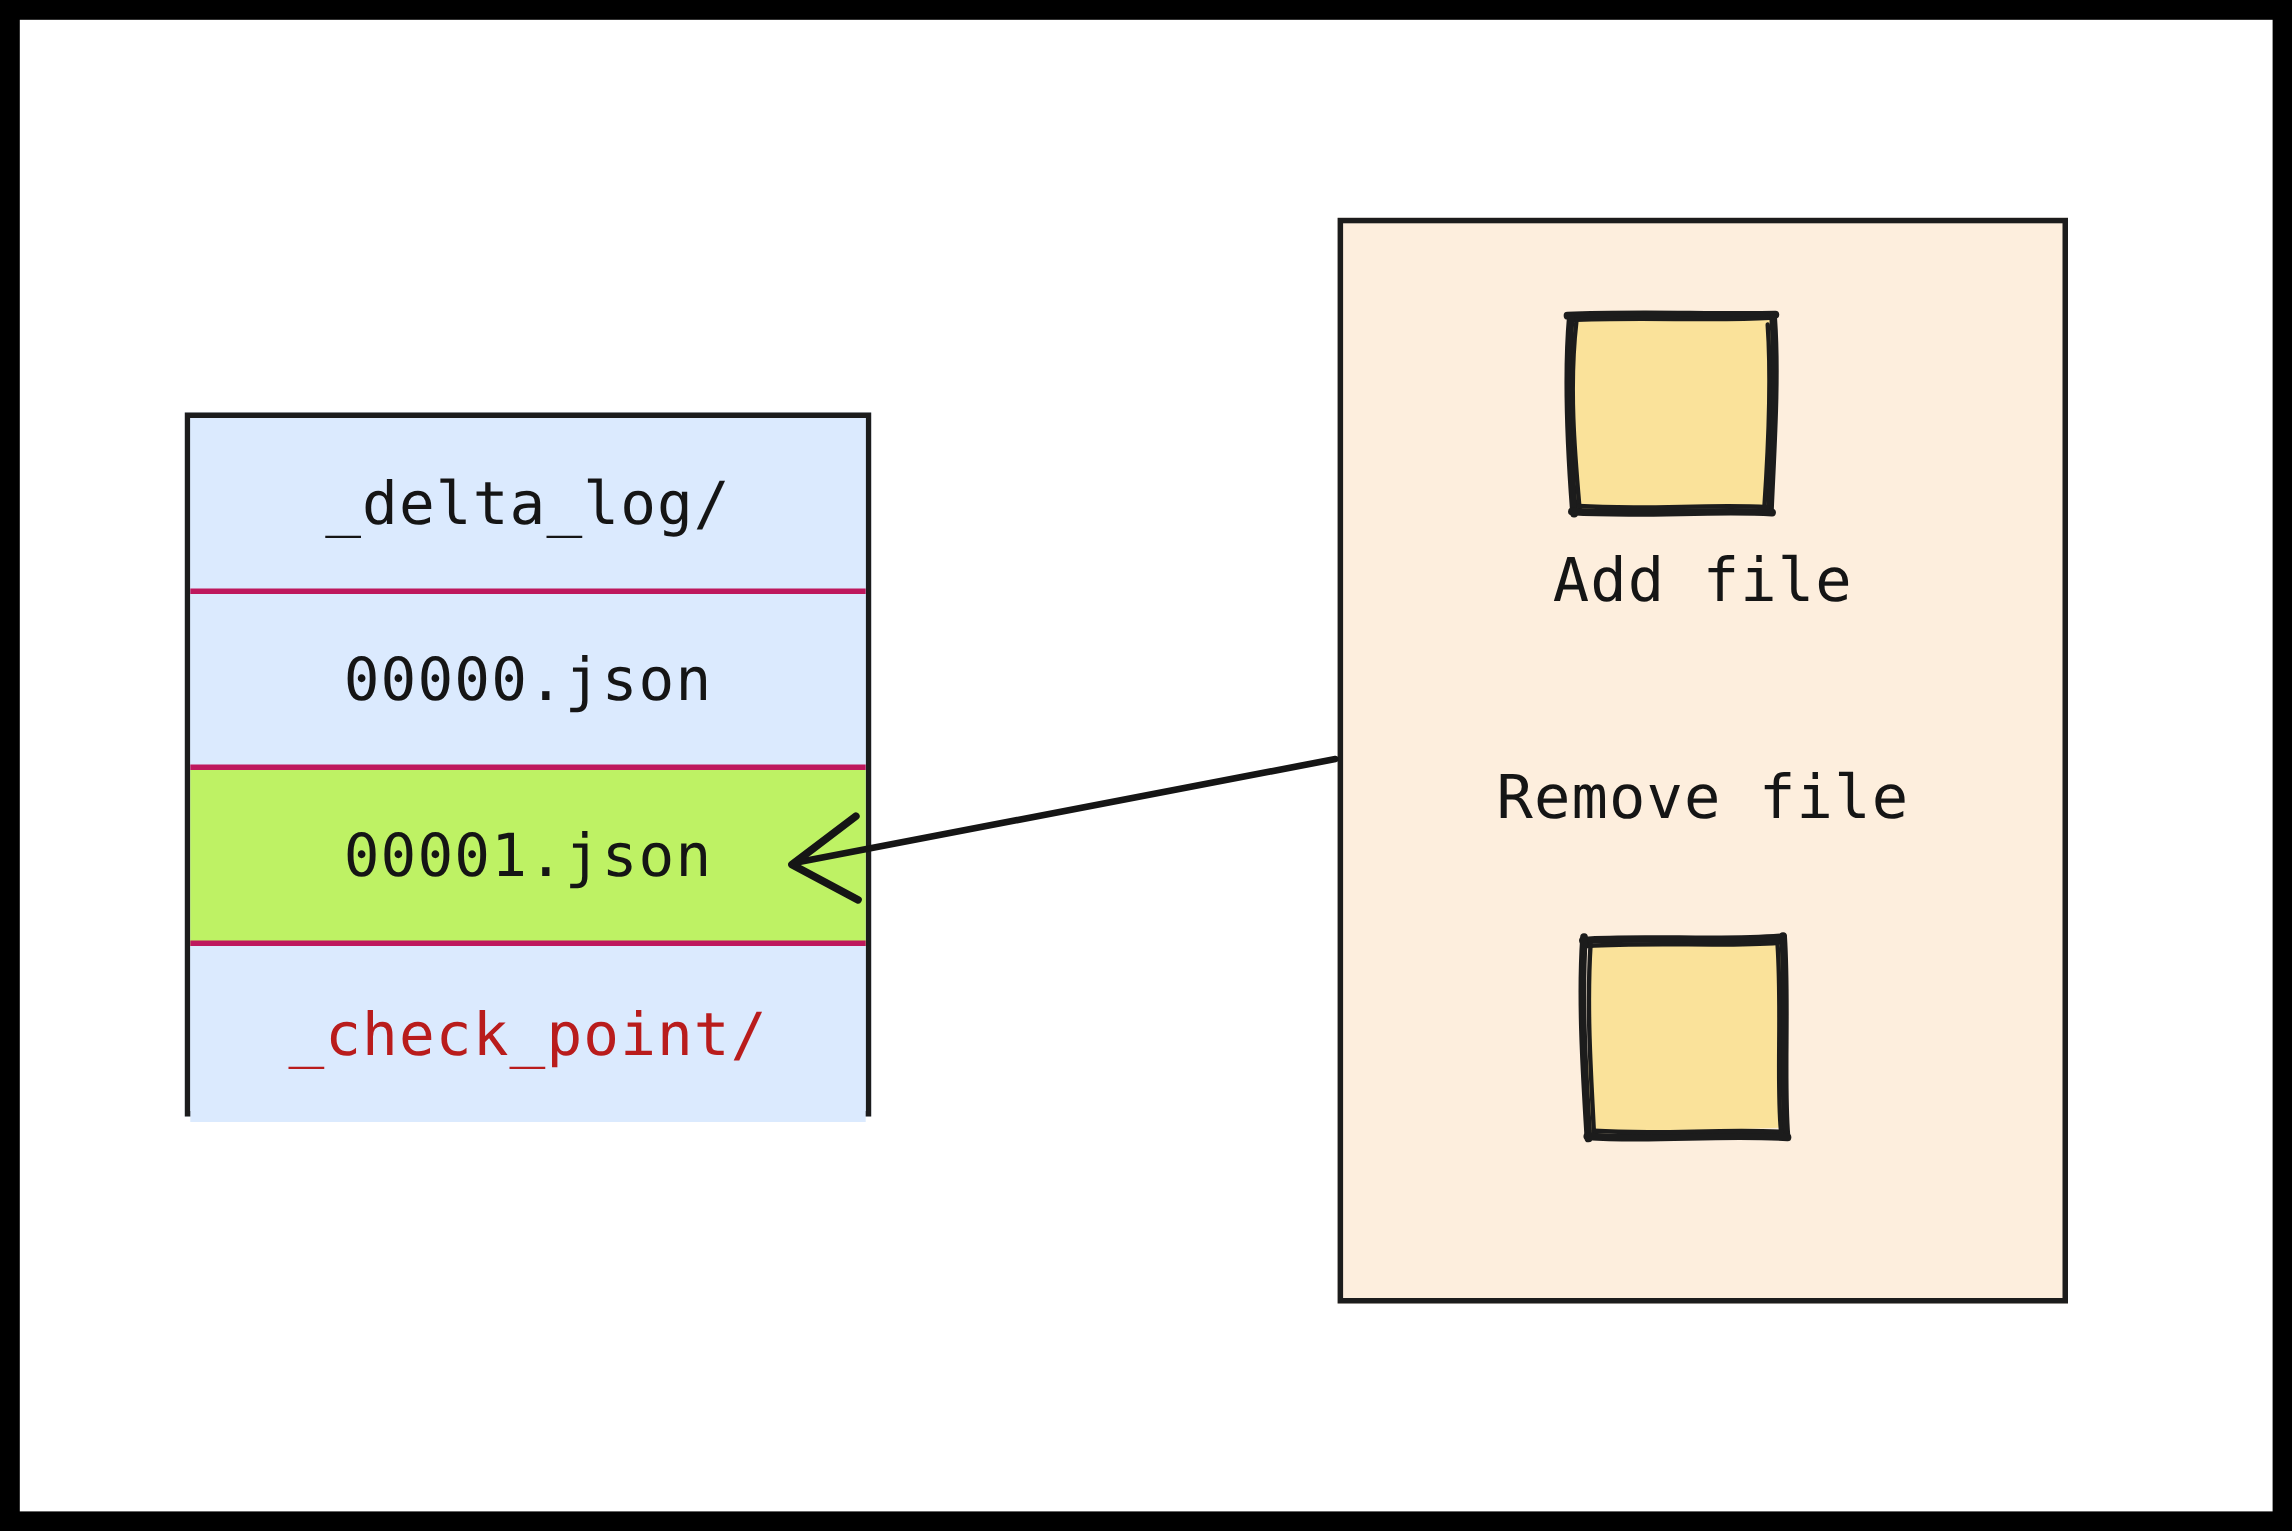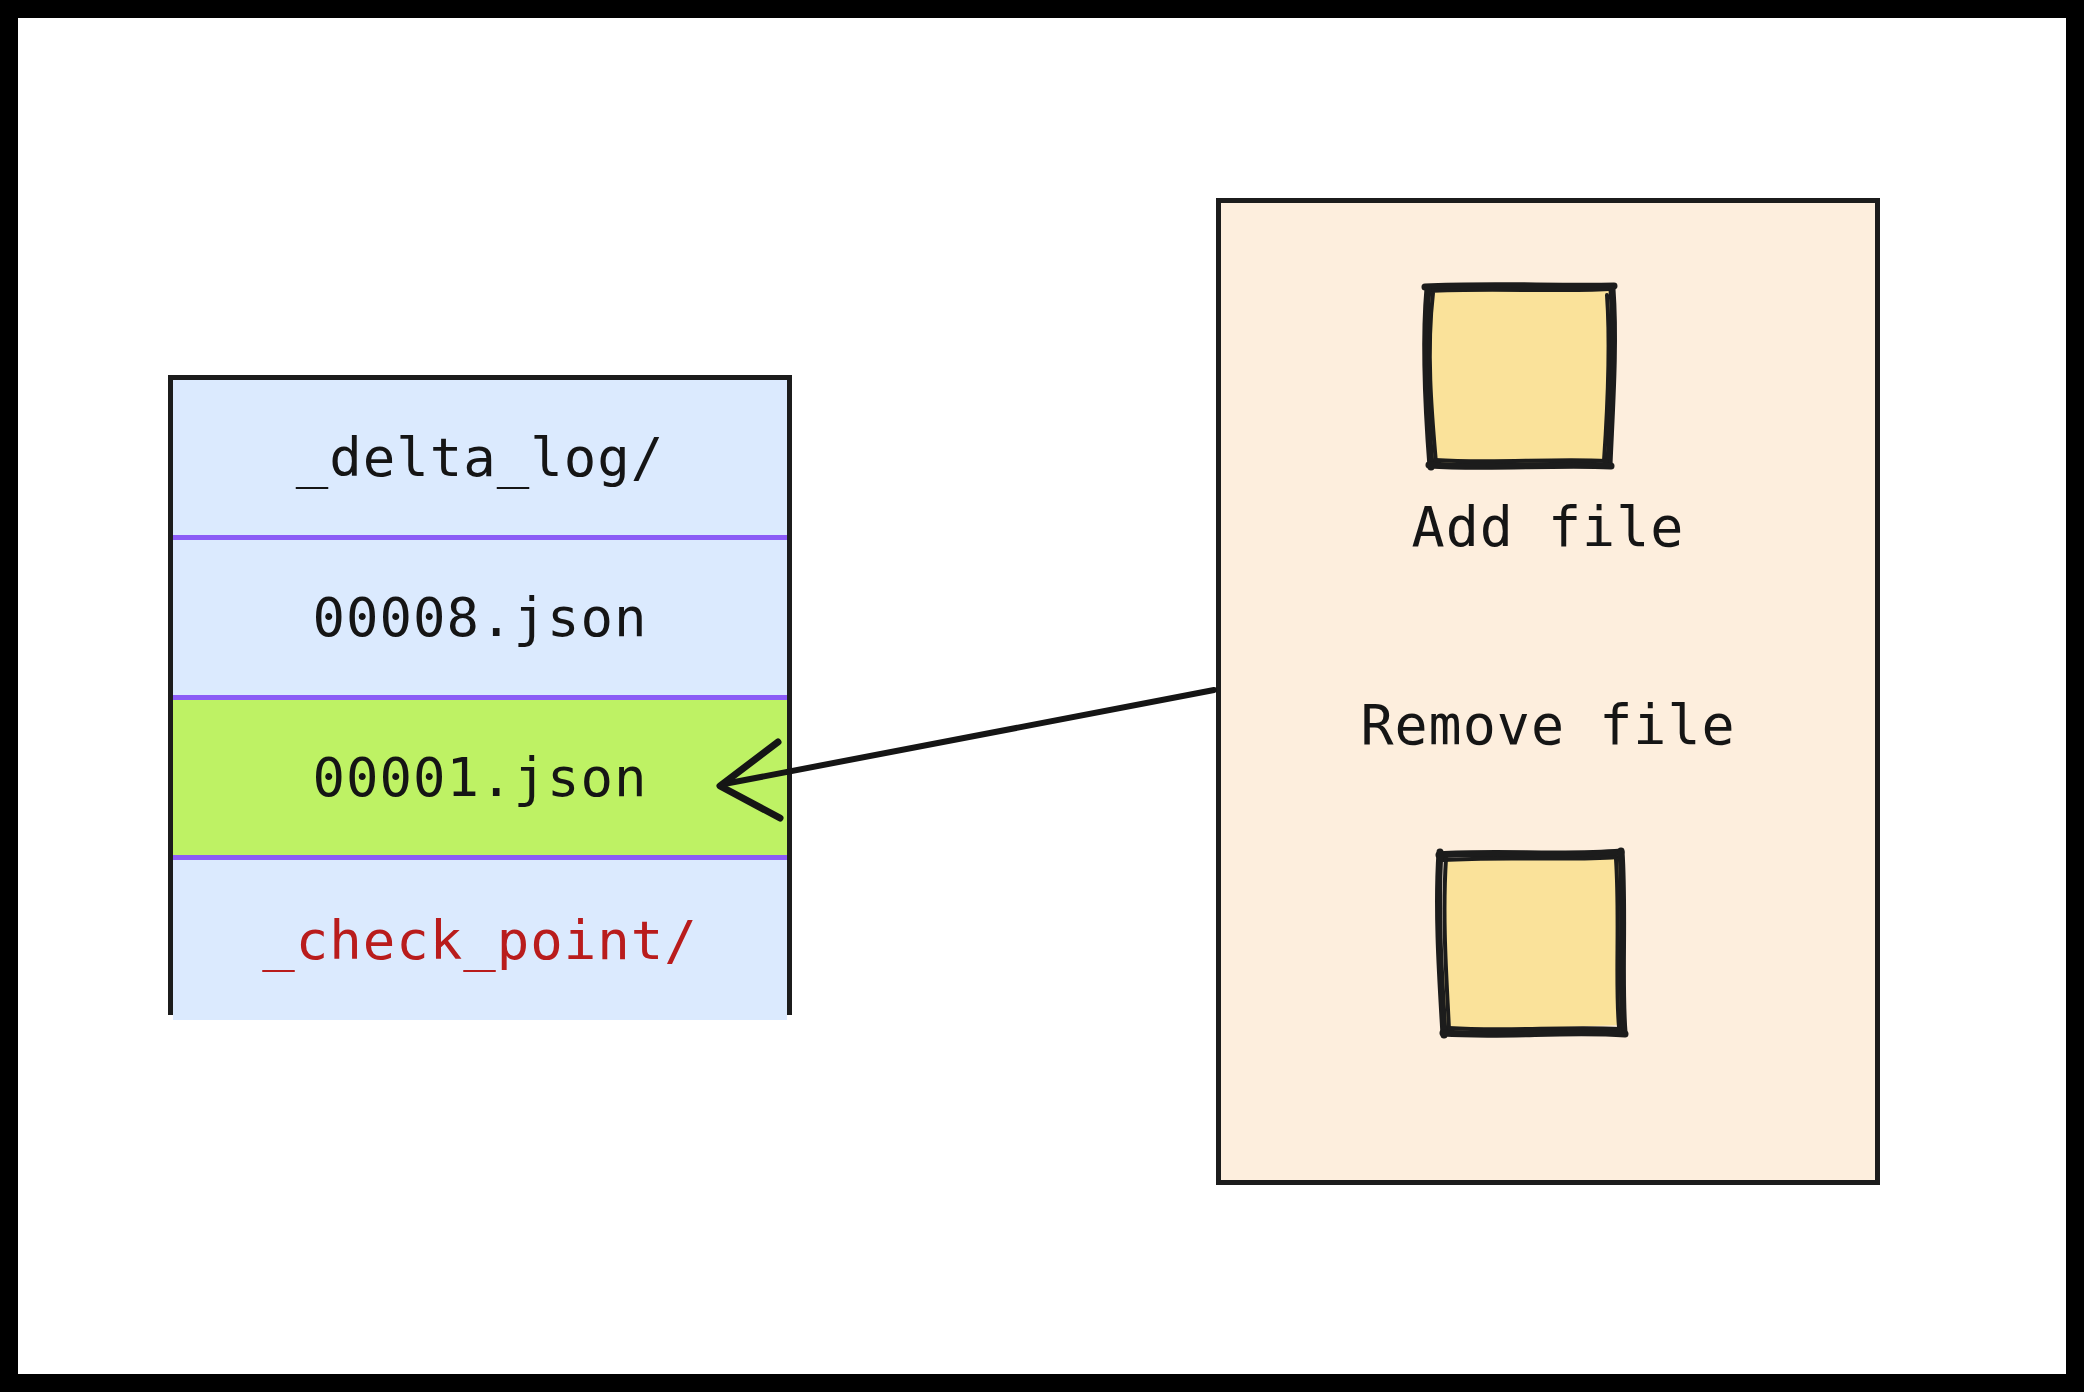--- a/index.html
+++ b/index.html
@@ -44,21 +44,21 @@
     box-sizing: border-box;
     background: #dbeafe;
   }
   .file-row {
     height: 160px;
     box-sizing: border-box;
     background: #dbeafe;
     display: flex;
     align-items: center;
     justify-content: center;
-    border-bottom: 5px solid #8b5cf6;
+    border-bottom: 5px solid #be185d;
     position: relative;
   }
   .file-row:last-child {
     border-bottom: none;
   }
   .file-row .row-label {
     font-family: "DejaVu Sans Mono", "Liberation Mono", monospace;
     font-size: 54px;
     letter-spacing: 1px;
     color: #151515;
@@ -130,21 +130,21 @@
 <body>
 
 <div id="frame">
   <div id="canvas">
 
     <div id="file-table" style="background: rgb(219, 234, 254);">
       <div class="file-row" style="background: rgb(219, 234, 254);">
         <span class="row-label" style="color: rgb(21, 21, 21);">_delta_log/</span>
       </div>
       <div class="file-row" style="background: rgb(219, 234, 254);">
-        <span class="row-label" style="color: rgb(21, 21, 21);">00008.json</span>
+        <span class="row-label" style="color: rgb(21, 21, 21);">00000.json</span>
       </div>
       <div class="file-row" style="background: #bef264;">
         <span class="row-label" style="color: rgb(21, 21, 21);">00001.json</span>
       </div>
       <div class="file-row accent" style="background: rgb(219, 234, 254);">
         <span class="row-label" style="color: #b91c1c;">_check_point/</span>
       </div>
     </div>
 
     <div id="action-panel" style="background: rgb(253, 238, 221);">

